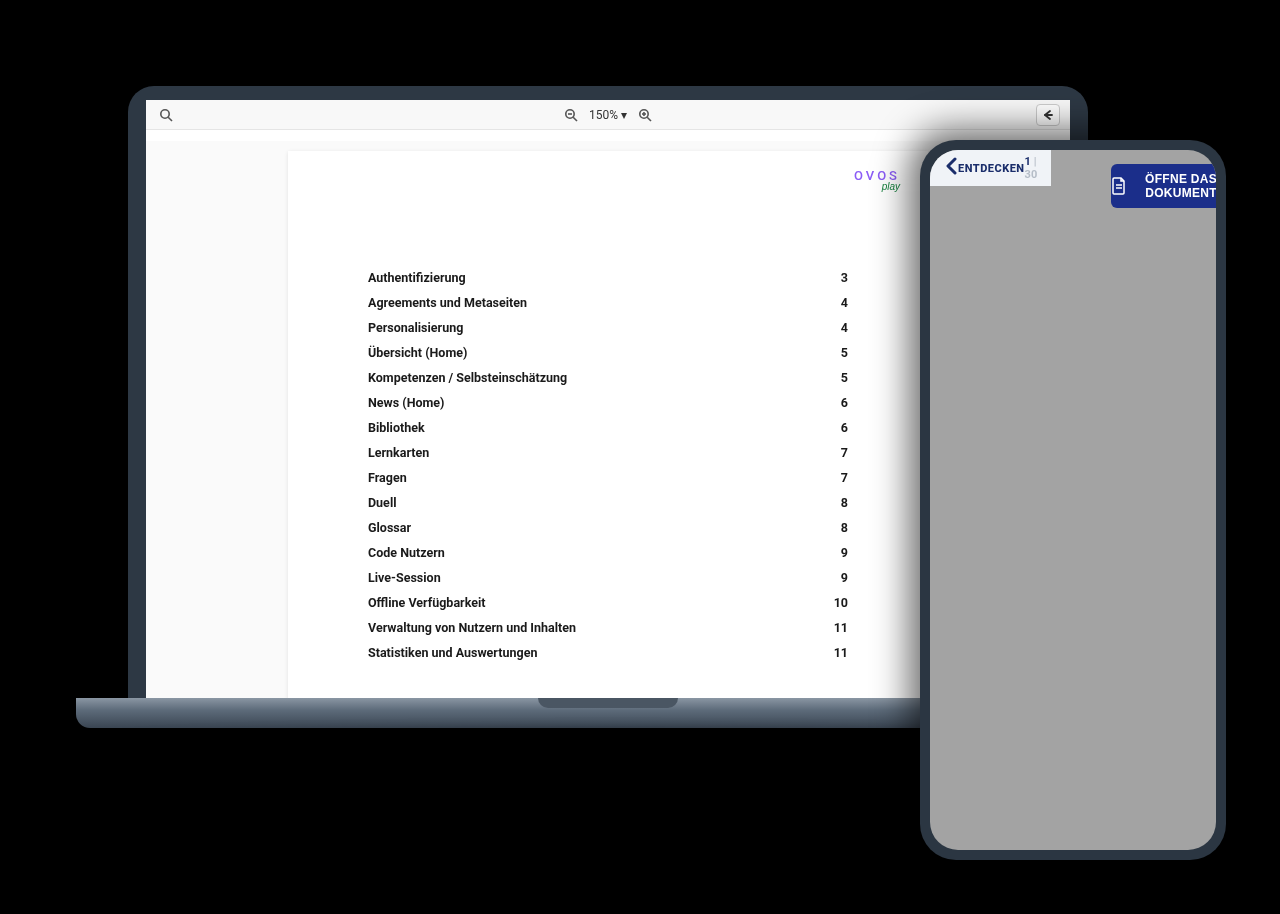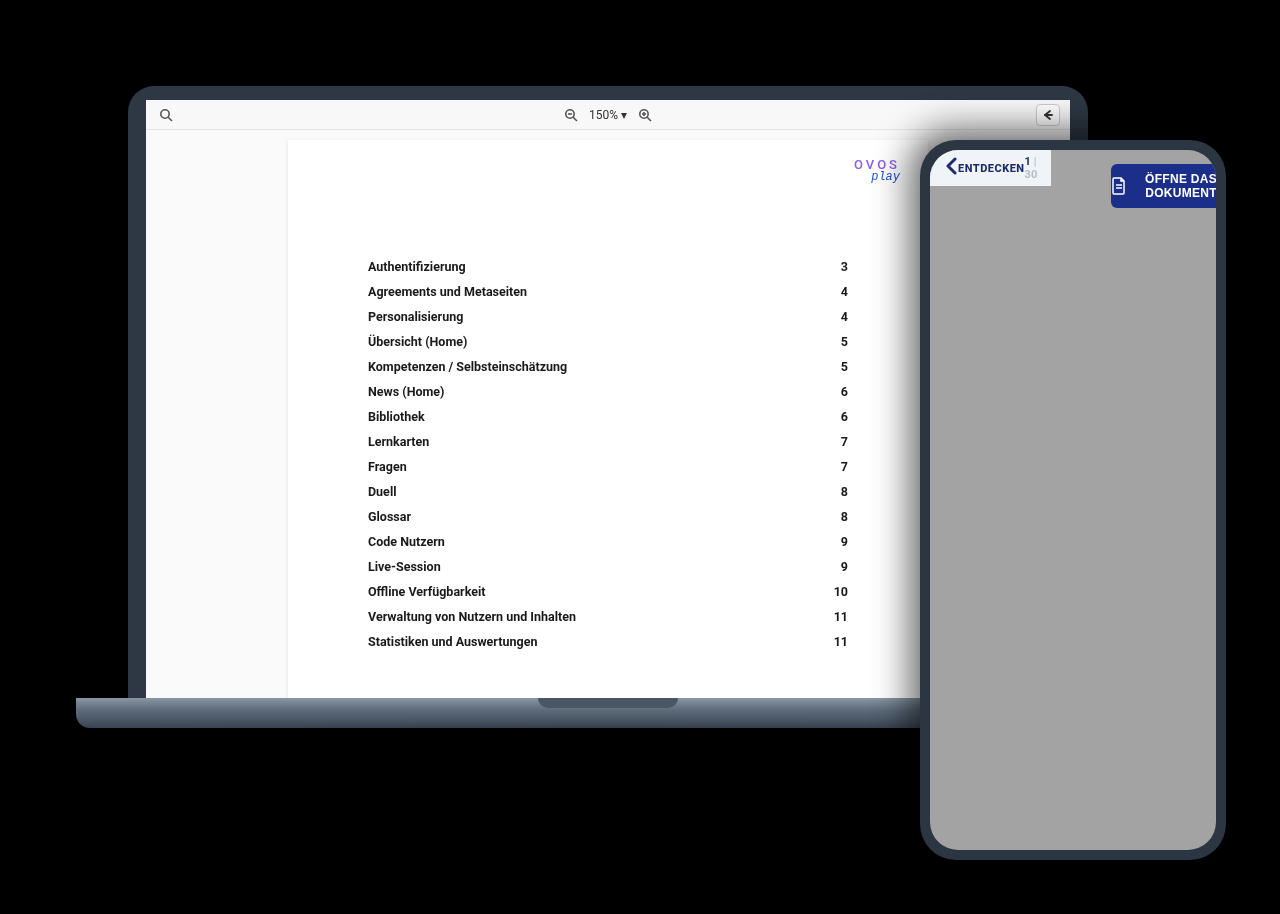--- a/index.html
+++ b/index.html
@@ -21,20 +21,21 @@
     width: 960px; height: 612px;
     background: #2d3844;
     border-radius: 26px 26px 0 0;
     padding: 14px 18px 0 18px;
   }
   .laptop-inner {
     width: 100%; height: 100%;
     background: #fff;
     display: flex; flex-direction: column;
     overflow: hidden;
+    gap: 11px;
   }
   .laptop-base {
     width: 1064px; height: 30px;
     margin-left: -52px;
     background: linear-gradient(180deg, #8a96a3 0%, #5d6b7a 40%, #3a4552 100%);
     border-radius: 0 0 14px 14px;
     position: relative;
   }
   .laptop-base::before {
     content: "";
@@ -87,21 +88,21 @@
     background:#fff;
     box-shadow: 0 1px 4px rgba(0,0,0,.1);
     padding: 26px 80px 20px 80px;
     position:relative;
   }
   .brand {
     position:absolute; top:18px; right:28px;
     text-align:right; line-height:1;
   }
   .brand-main { letter-spacing:3px; font-size:13px; color:#8b5cf6; font-weight:500; }
-  .brand-sub { font-family: Liberation Mono, monospace; font-style:italic; font-size:12px; color:#1d4ed8; }
+  .brand-sub { font-family: Liberation Sans, sans-serif; font-style:italic; font-size:10px; color:#15803d; }
 
   .toc { margin-top: 88px; }
   .toc-row {
     display:flex; justify-content:space-between;
     font-size:12.5px; font-weight:700; color:#1a1a1a;
     padding: 5px 0;
   }
   .toc-title { }
   .toc-page { }
 

